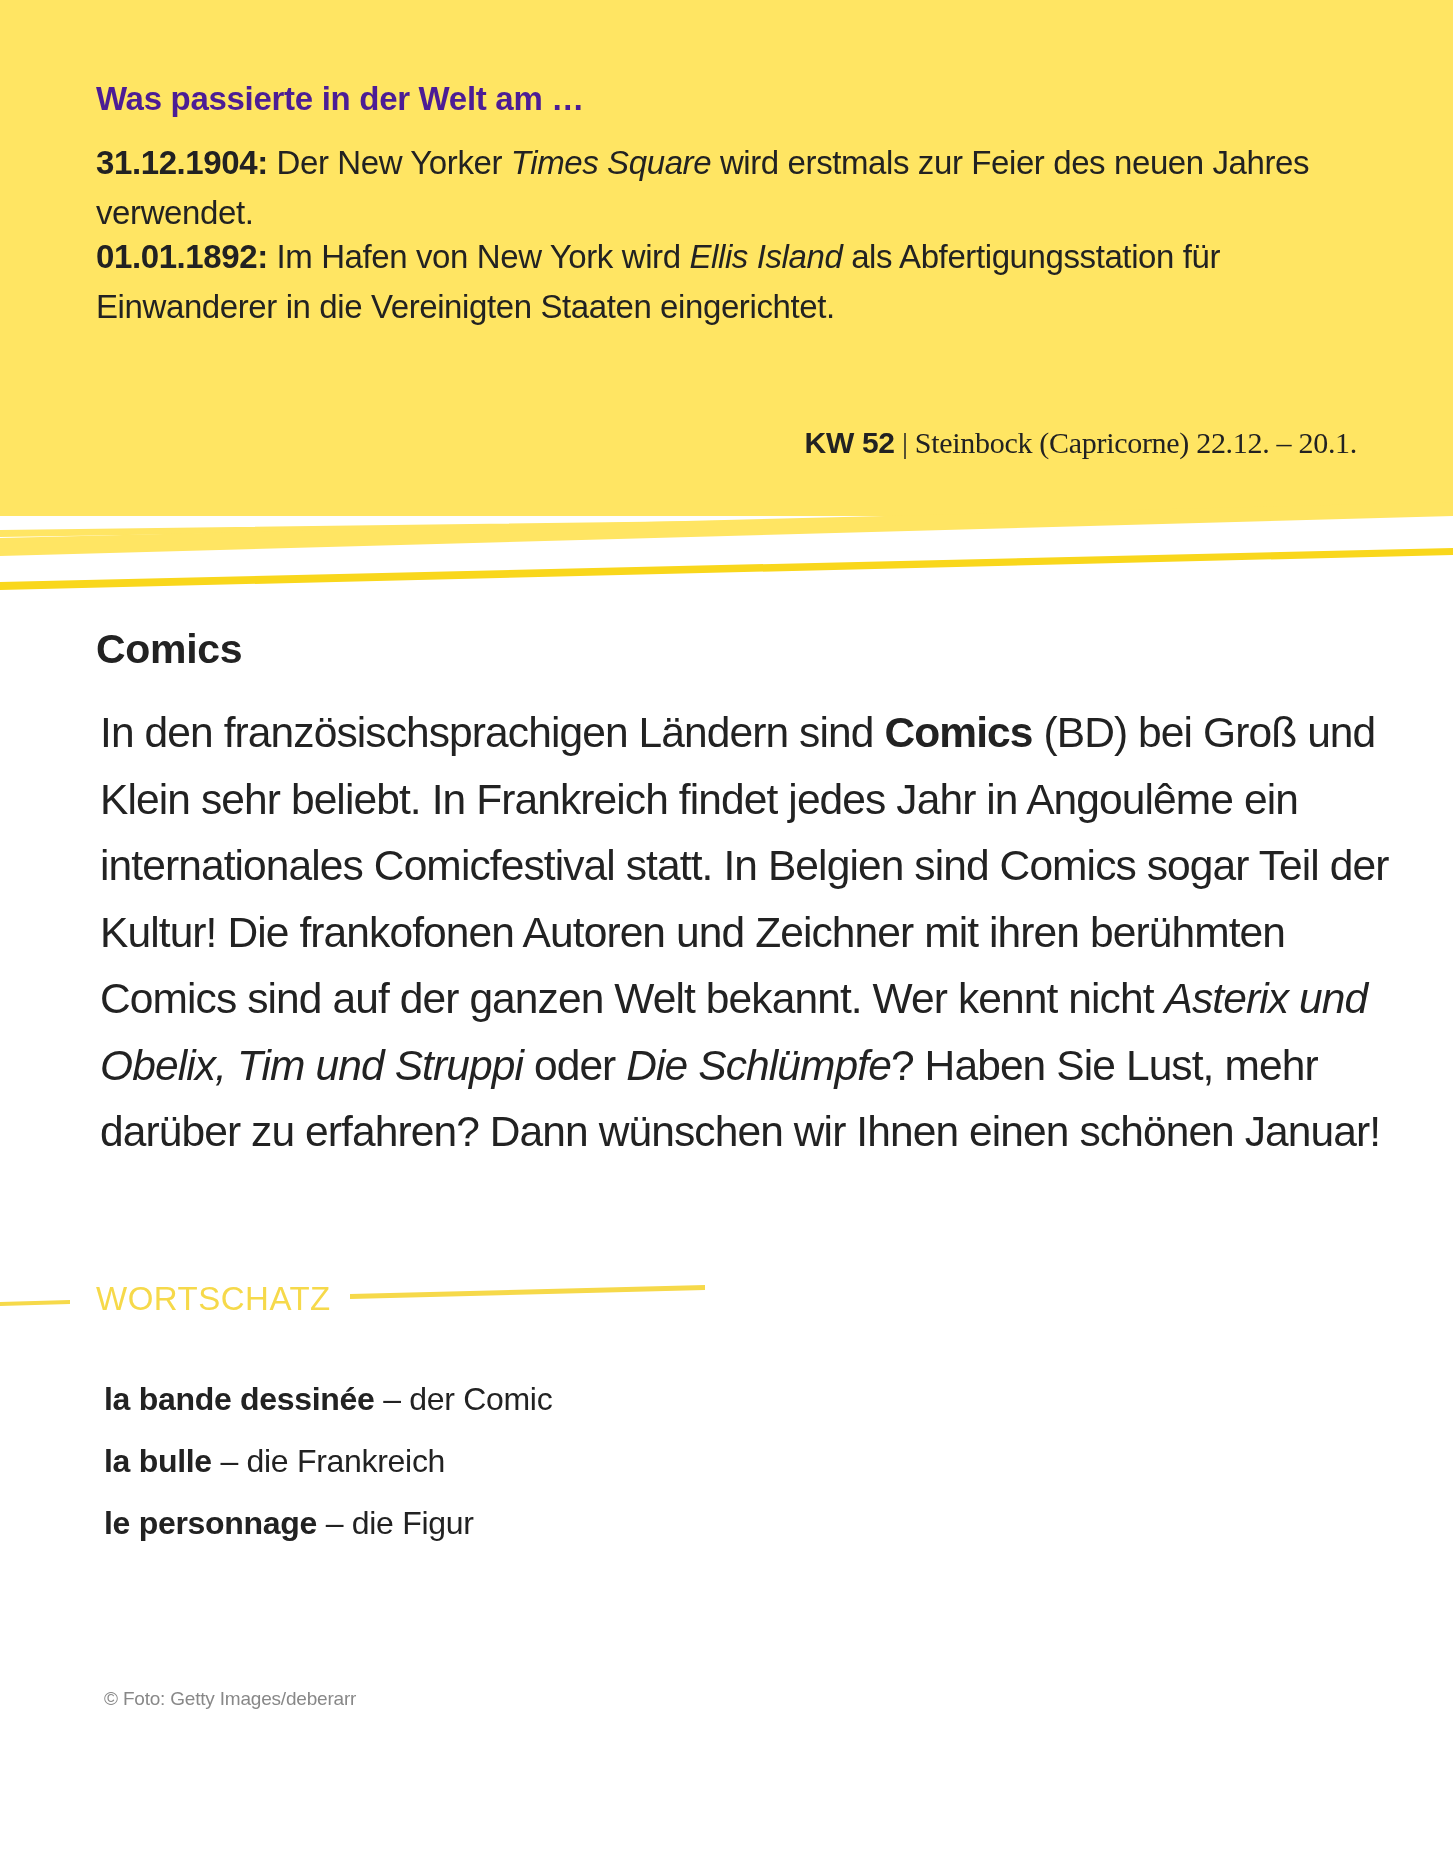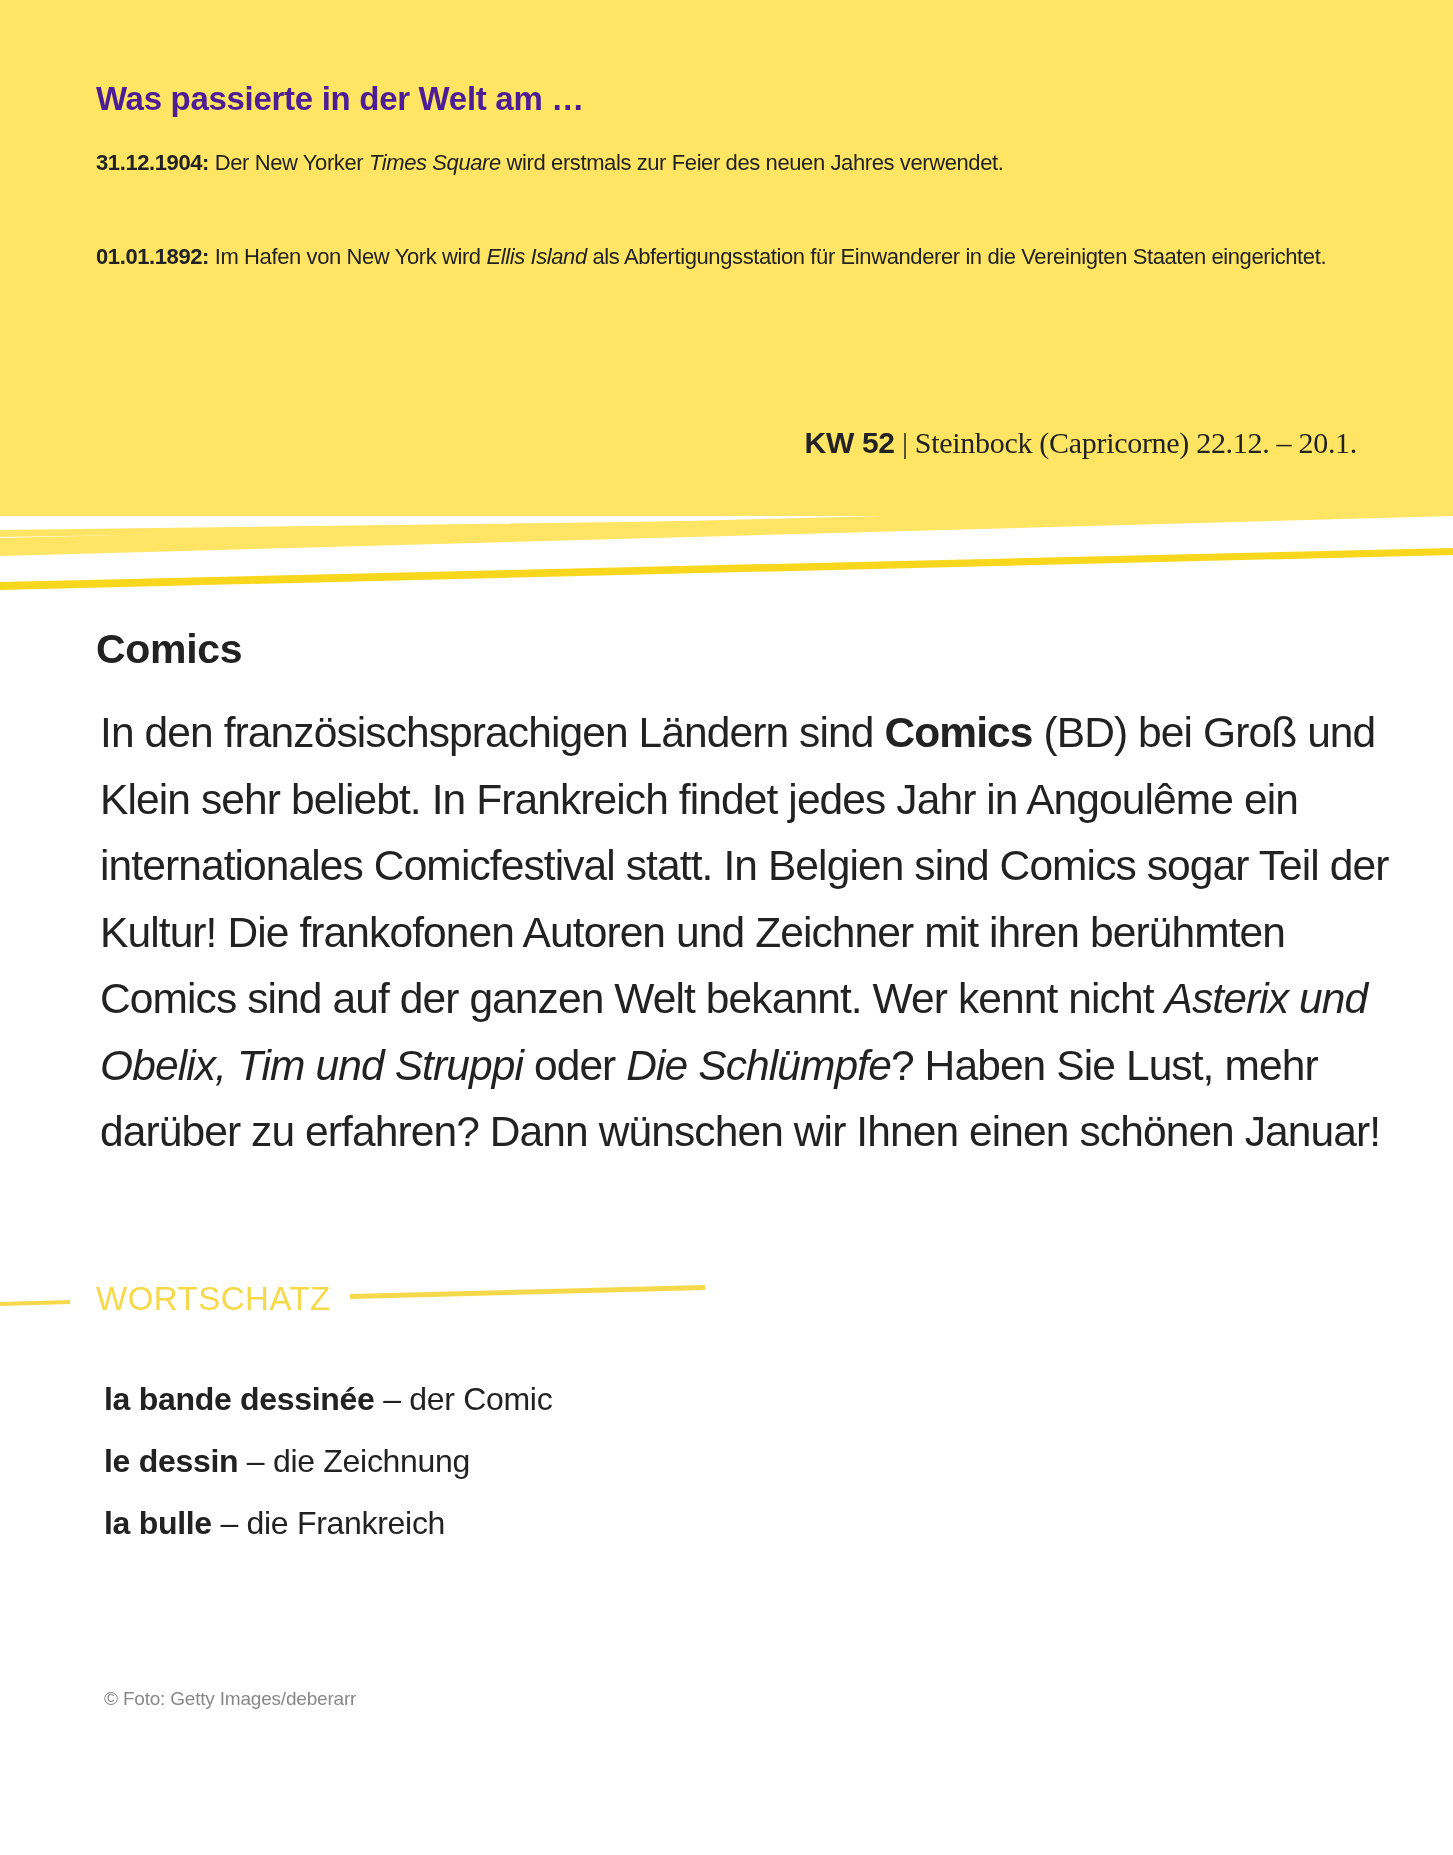--- a/index.html
+++ b/index.html
@@ -12,21 +12,21 @@
     position: absolute; left: 0; top: 0; width: 1453px; height: 516px;
     background: #ffe563;
   }
   .history-heading {
     position: absolute; left: 96px; top: 80px; margin: 0;
     font-size: 33px; font-weight: bold; color: #4c1d95;
     letter-spacing: -0.3px;
   }
   .event {
     position: absolute; left: 96px; width: 1250px; margin: 0;
-    font-size: 22px; line-height: 50px; color: #222; letter-spacing: -0.4px;
+    font-size: 33px; line-height: 50px; color: #222; letter-spacing: -0.4px;
   }
   .event-1 { top: 138px; }
   .event-2 { top: 232px; }
   .event .date { font-weight: bold; }
   .event em { font-style: italic; }
   .week-info {
     position: absolute; right: 96px; top: 426px; margin: 0;
     font-family: "Liberation Serif", "DejaVu Serif", serif;
     font-size: 30px; color: #222; letter-spacing: -0.3px;
   }
@@ -82,17 +82,17 @@
 <p class="article-body"><span>In den französischsprachigen Ländern sind </span><strong>Comics</strong><span> (BD) bei Groß und Klein sehr beliebt. In Frankreich findet jedes Jahr in Angoulême ein internationales Comicfestival statt. In Belgien sind Comics sogar Teil der Kultur! Die frankofonen Autoren und Zeichner mit ihren berühmten Comics sind auf der ganzen Welt bekannt. Wer kennt nicht </span><em>Asterix und Obelix, Tim und Struppi</em><span> oder </span><em>Die Schlümpfe</em><span>? Haben Sie Lust, mehr darüber zu erfahren? Dann wünschen wir Ihnen einen schönen Januar!</span></p>
 
 <svg class="vocab-rule" viewBox="0 0 720 40" preserveAspectRatio="none">
   <polygon points="0,27 70,25 70,29 0,31" fill="#f6d94a"></polygon>
   <polygon points="350,19 705,10 705,15 350,24" fill="#f6d94a"></polygon>
 </svg>
 <h3 class="vocab-label">WORTSCHATZ</h3>
 
 <ul class="vocab-list">
   <li class="vocab-item"><span class="fr">la bande dessinée</span><span> – </span><span>der Comic</span></li>
-  <li class="vocab-item"><span class="fr">le dessin</span><span> – </span><span>die Zeichnung</span></li>
   <li class="vocab-item"><span class="fr">la bulle</span><span> – </span><span>die Frankreich</span></li>
+  <li class="vocab-item"><span class="fr">le personnage</span><span> – </span><span>die Figur</span></li>
 </ul>
 
 <p class="credit">© Foto: Getty Images/deberarr</p>
 
 </body></html>

